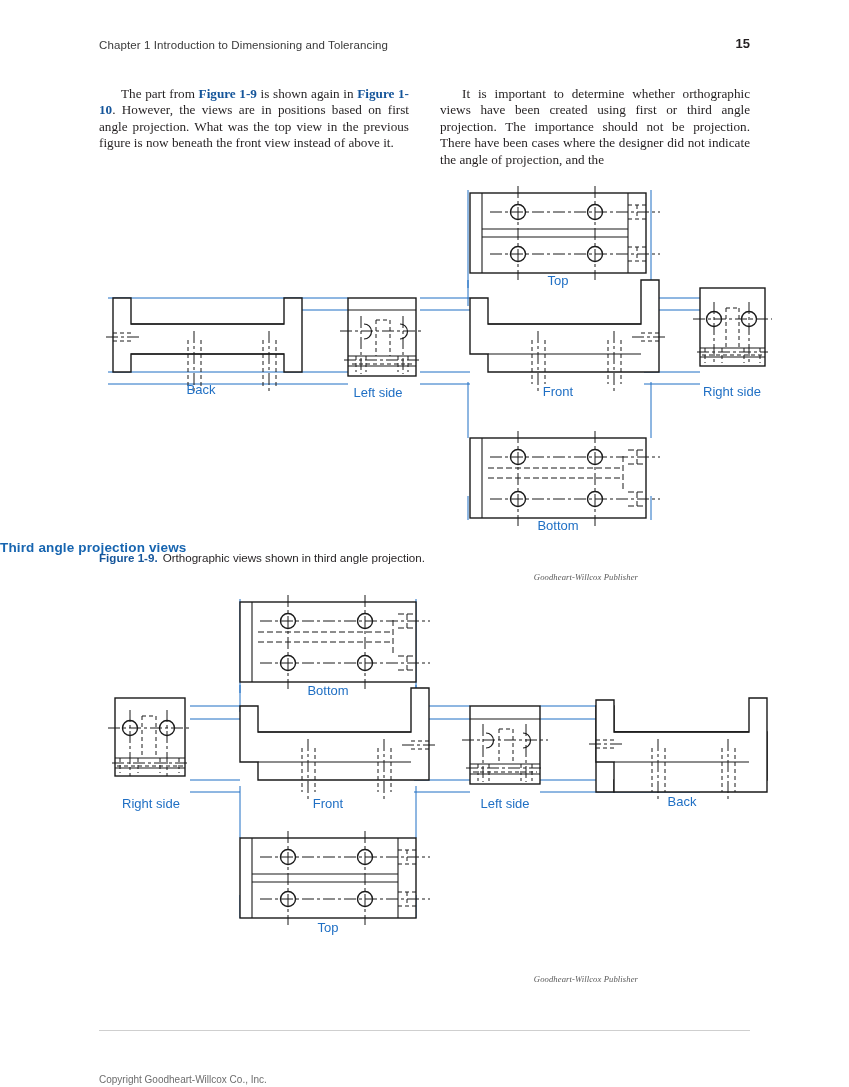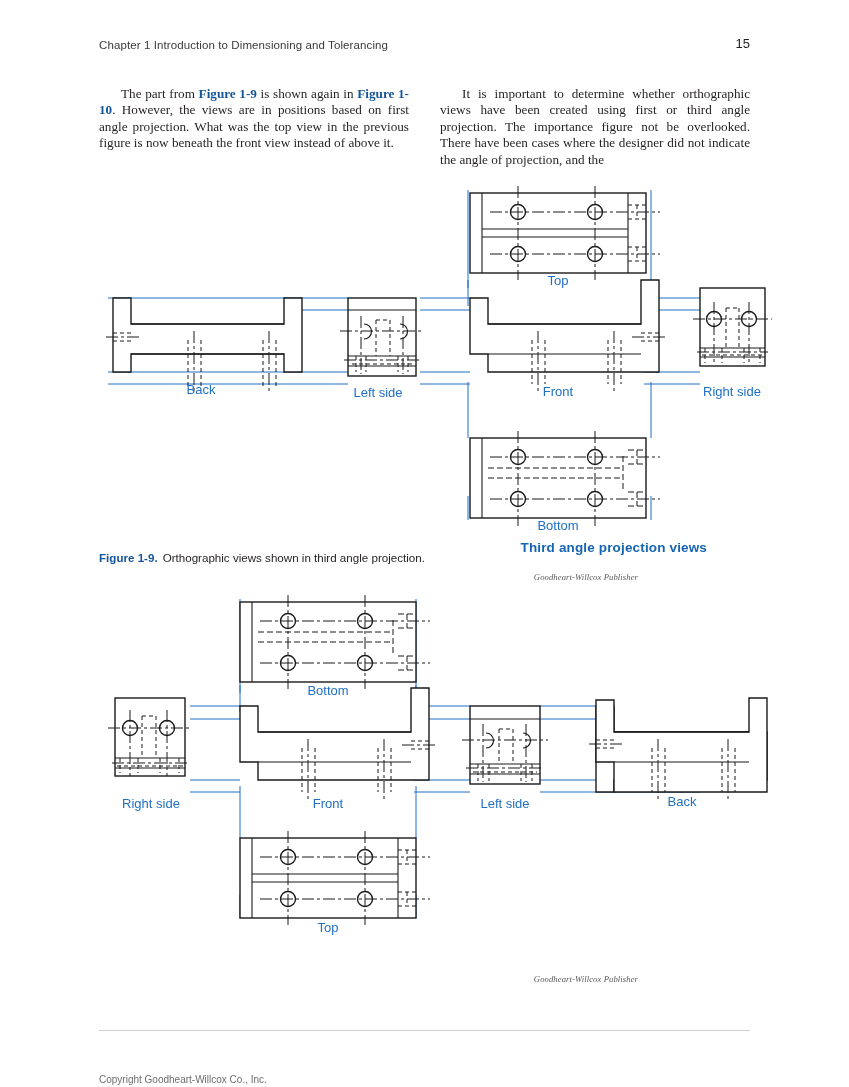--- a/index.html
+++ b/index.html
@@ -28,21 +28,21 @@
   }
   .running-head .rh-text {
     font-family: "Liberation Sans", sans-serif;
     font-size: 11.5px;
     letter-spacing: .1px;
     color: #3a3a3a;
   }
   .running-head .rh-page {
     font-family: "Liberation Sans", sans-serif;
     font-size: 13px;
-    font-weight: normal;
+    font-weight: bold;
     color: #231f20;
   }
 
   
   .columns {
     position: absolute;
     left: 99px;
     top: 86px;
     width: 651px;
     display: flex;
@@ -63,21 +63,21 @@
   }
 
   
   .figure-block { position: absolute; left: 0; width: 707px; }
   #figure-1-9  { top: 176px; }
   #figure-1-10 { top: 588px; }
 
   .drawing-wrap { position: relative; width: 849px; }
 
   .fig-title {
-    text-align: right;
+    text-align: left;
     color: #1765b0;
     font-family: "Liberation Sans", sans-serif;
     font-size: 13.5px;
     font-weight: bold;
     letter-spacing: .15px;
   }
   .credit {
     position: absolute;
     right: 69px;
     font-family: "Liberation Serif", serif;
@@ -131,21 +131,21 @@
 <div class="running-head">
   <span class="rh-text">Chapter 1   Introduction to Dimensioning and Tolerancing</span>
   <span class="rh-page">15</span>
 </div>
 
 <div class="columns">
   <div class="col">
     <p><span>The part from </span><span class="figref">Figure 1-9</span><span> is shown again in </span><span class="figref">Figure 1-10</span><span>. However, the views are in positions based on first angle projection. What was the top view in the previous figure is now beneath the front view instead of above it.</span></p>
   </div>
   <div class="col">
-    <p>It is important to determine whether orthographic views have been created using first or third angle projection. The importance figure not be overlooked. There have been cases where the designer did not indicate the angle of projection, and the</p>
+    <p>It is important to determine whether orthographic views have been created using first or third angle projection. The importance should not be projection. There have been cases where the designer did not indicate the angle of projection, and the</p>
   </div>
 </div>
 
 <div class="figure-block" id="figure-1-9">
   <div class="drawing-wrap">
     <svg width="849" height="360" viewBox="0 0 849 360">
       <g fill="none" stroke="#1f6fc4" stroke-width="1">
 
         <line x1="468" y1="14" x2="468" y2="112"></line>
         <line x1="651" y1="14" x2="651" y2="112"></line>

